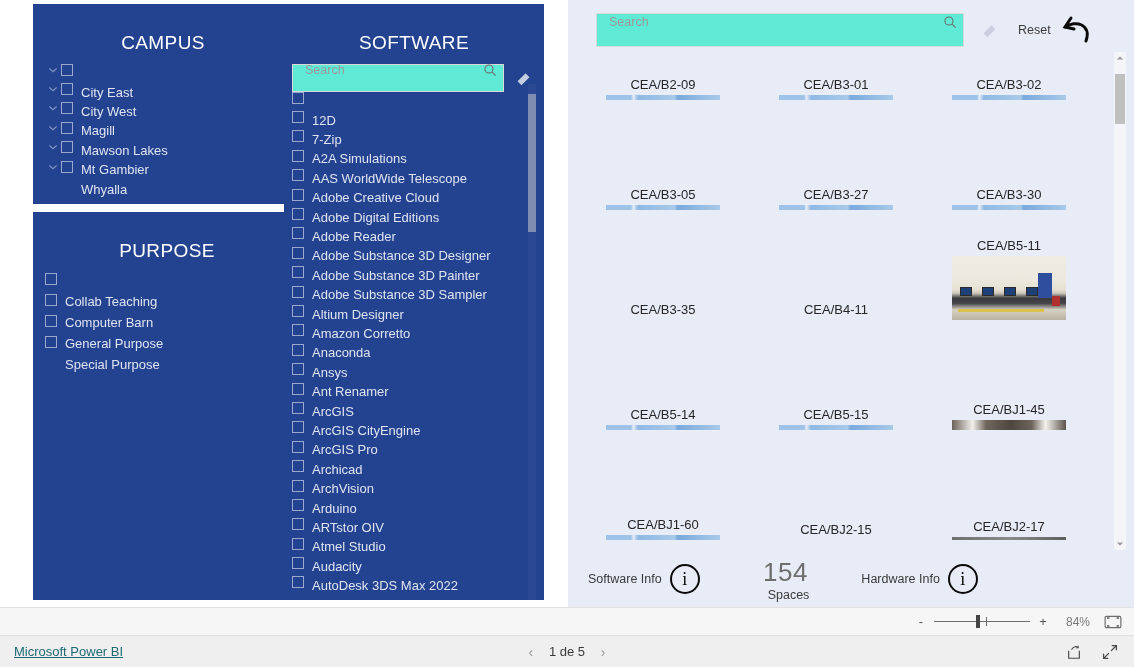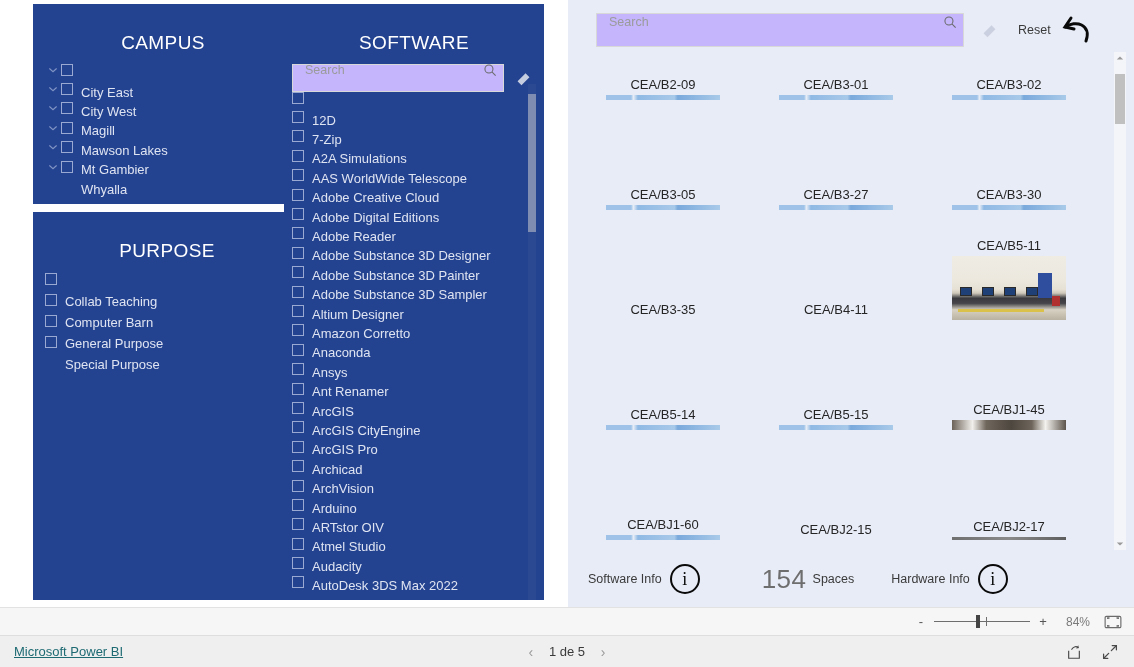--- a/index.html
+++ b/index.html
@@ -76,21 +76,21 @@
   .sw-searchwrap {
     position: relative;
     margin: 4px 10px 8px 8px;
     display: flex;
     align-items: center;
   }
   .search-box {
     position: relative;
     flex: 1 1 auto;
     height: 28px;
-    background: #c4b5fd;
+    background: #5eead4;
     border: 1px solid #d8d8d8;
     display: flex;
     align-items: center;
     padding: 0 6px 16px 10px;
   }
   .search-box input {
     border: 0; outline: 0;
     flex: 1 1 auto;
     font-size: 12.5px;
     font-family: "Liberation Sans", sans-serif;
@@ -742,25 +742,25 @@
               <path d="M1 3 L9 3 L5 7 Z"></path>
             </svg>
         </div>
       </div>
 
       <div id="info-strip">
         <div class="info-item" style="margin-left:20px;">
           <span class="info-text">Software Info</span>
           <span class="info-circle">i</span>
         </div>
-        <div class="info-item" style="margin-left:62px;">
+        <div class="info-item" style="margin-left:62px;flex-direction:column;">
           <span class="spaces-count">154</span>
           <span class="spaces-word">Spaces</span>
         </div>
-        <div class="info-item" style="margin-left:37px;">
+        <div class="info-item" style="margin-left:52px;">
           <span class="info-text">Hardware Info</span>
           <span class="info-circle">i</span>
         </div>
       </div>
 
     </div>
   </div>
 
   <div id="zoom-bar">
     <span class="zoom-minus">-</span>

